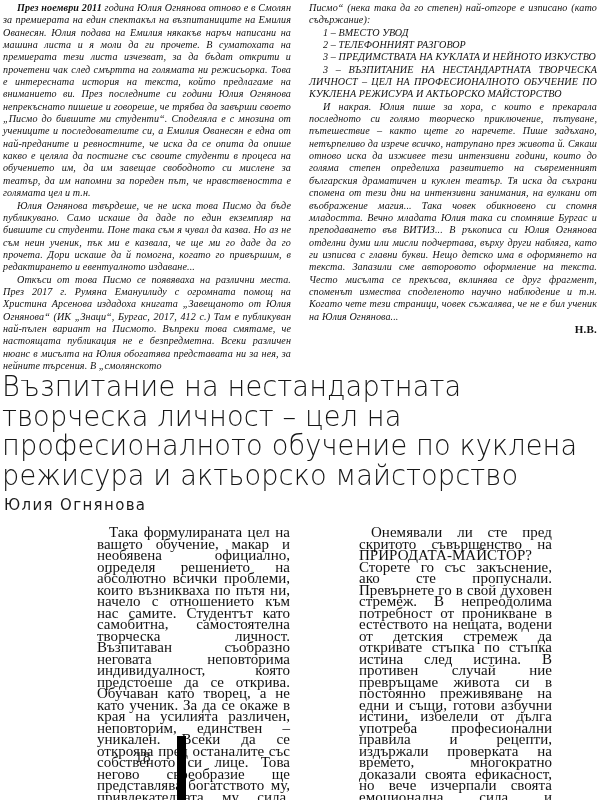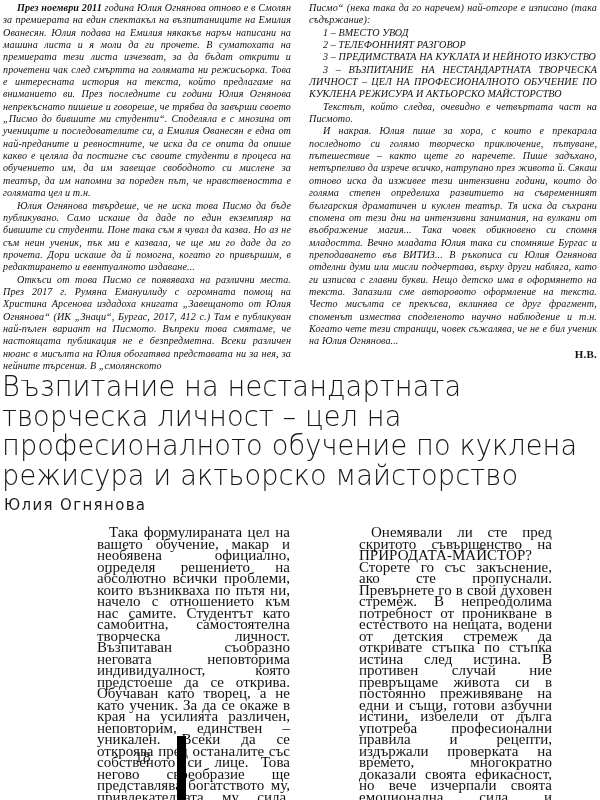--- a/index.html
+++ b/index.html
@@ -156,26 +156,25 @@
 
   <div class="intro">
 
     <div class="intro-col left">
       <p class="first"><span class="lead">През ноември 2011</span> <span>година Юлия Огнянова отново е в Смолян за премиерата на един спектакъл на възпитаниците на Емилия Ованесян. Юлия подава на Емилия някакъв наръч написани на машина листа и я моли да ги прочете. В суматохата на премиерата тези листа изчезват, за да бъдат открити и прочетени чак след смъртта на голямата ни режисьорка. Това е интересната история на текста, който предлагаме на вниманието ви. През последните си години Юлия Огнянова непрекъснато пишеше и говореше, че трябва да завърши своето „Писмо до бившите ми студенти“. Споделяла е с мнозина от учениците и последователите си, а Емилия Ованесян е една от най-преданите и ревностните, че иска да се опита да опише какво е целяла да постигне със своите студенти в процеса на обучението им, да им завещае свободното си мислене за театър, да им напомни за пореден път, че нравствеността е голямата цел и т.н.</span></p>
       <p>Юлия Огнянова твърдеше, че не иска това Писмо да бъде публикувано. Само искаше да даде по един екземпляр на бившите си студенти. Поне така съм я чувал да казва. Но аз не съм неин ученик, пък ми е казвала, че ще ми го даде да го прочета. Дори искаше да й помогна, когато го привършим, в редактирането и евентуалното издаване...</p>
       <p>Откъси от това Писмо се появяваха на различни места. През 2017 г. Румяна Емануилиду с огромната помощ на Христина Арсенова издадоха книгата „Завещаното от Юлия Огнянова“ (ИК „Знаци“, Бургас, 2017, 412 с.) Там е публикуван най-пълен вариант на Писмото. Въпреки това смятаме, че настоящата публикация не е безпредметна. Всеки различен нюанс в мисълта на Юлия обогатява представата ни за нея, за нейните търсения. В „смолянското</p>
     </div>
 
     <div class="intro-col right">
-      <p class="noindent">Писмо“ (нека така да го наречем) най-отгоре е изписано (така съдържание):</p>
+      <p class="noindent">Писмо“ (нека така да го степен) най-отгоре е изписано (като съдържание):</p>
       <p class="toc-line">1 – ВМЕСТО УВОД</p>
       <p class="toc-line">2 – ТЕЛЕФОННИЯТ РАЗГОВОР</p>
       <p class="toc-line">3 – ПРЕДИМСТВАТА НА КУКЛАТА И НЕЙНОТО ИЗКУСТВО</p>
       <p class="toc-line">3 – ВЪЗПИТАНИЕ НА НЕСТАНДАРТНАТА ТВОРЧЕСКА ЛИЧНОСТ – ЦЕЛ НА ПРОФЕСИОНАЛНОТО ОБУЧЕНИЕ ПО КУКЛЕНА РЕЖИСУРА И АКТЬОРСКО МАЙСТОРСТВО</p>
-      <p>Текстът, който следва, очевидно е четвъртата част на Писмото.</p>
       <p>И накрая. Юлия пише за хора, с които е прекарала последното си голямо творческо приключение, пътуване, пътешествие – както щете го наречете. Пише задъхано, нетърпеливо да изрече всичко, натрупано през живота й. Сякаш отново иска да изживее тези интензивни години, които до голяма степен определиха развитието на съвременният българския драматичен и куклен театър. Тя иска да съхрани спомена от тези дни на интензивни занимания, на вулкани от въображение магия... Така човек обикновено си спомня младостта. Вечно младата Юлия така си спомняше Бургас и преподаването във ВИТИЗ... В ръкописа си Юлия Огнянова отделни думи или мисли подчертава, върху други набляга, като ги изписва с главни букви. Нещо детско има в оформянето на текста. Запазили сме авторовото оформление на текста. Често мисълта се прекъсва, вклинява се друг фрагмент, споменът измества споделеното научно наблюдение и т.н. Когато чете тези страници, човек съжалява, че не е бил ученик на Юлия Огнянова...</p>
       <p class="signature">Н.В.</p>
     </div>
 
   </div>
 
   <div class="article-head">
     <h1 class="article-title">Възпитание на нестандартната
 творческа личност – цел на
 професионалното обучение по куклена

